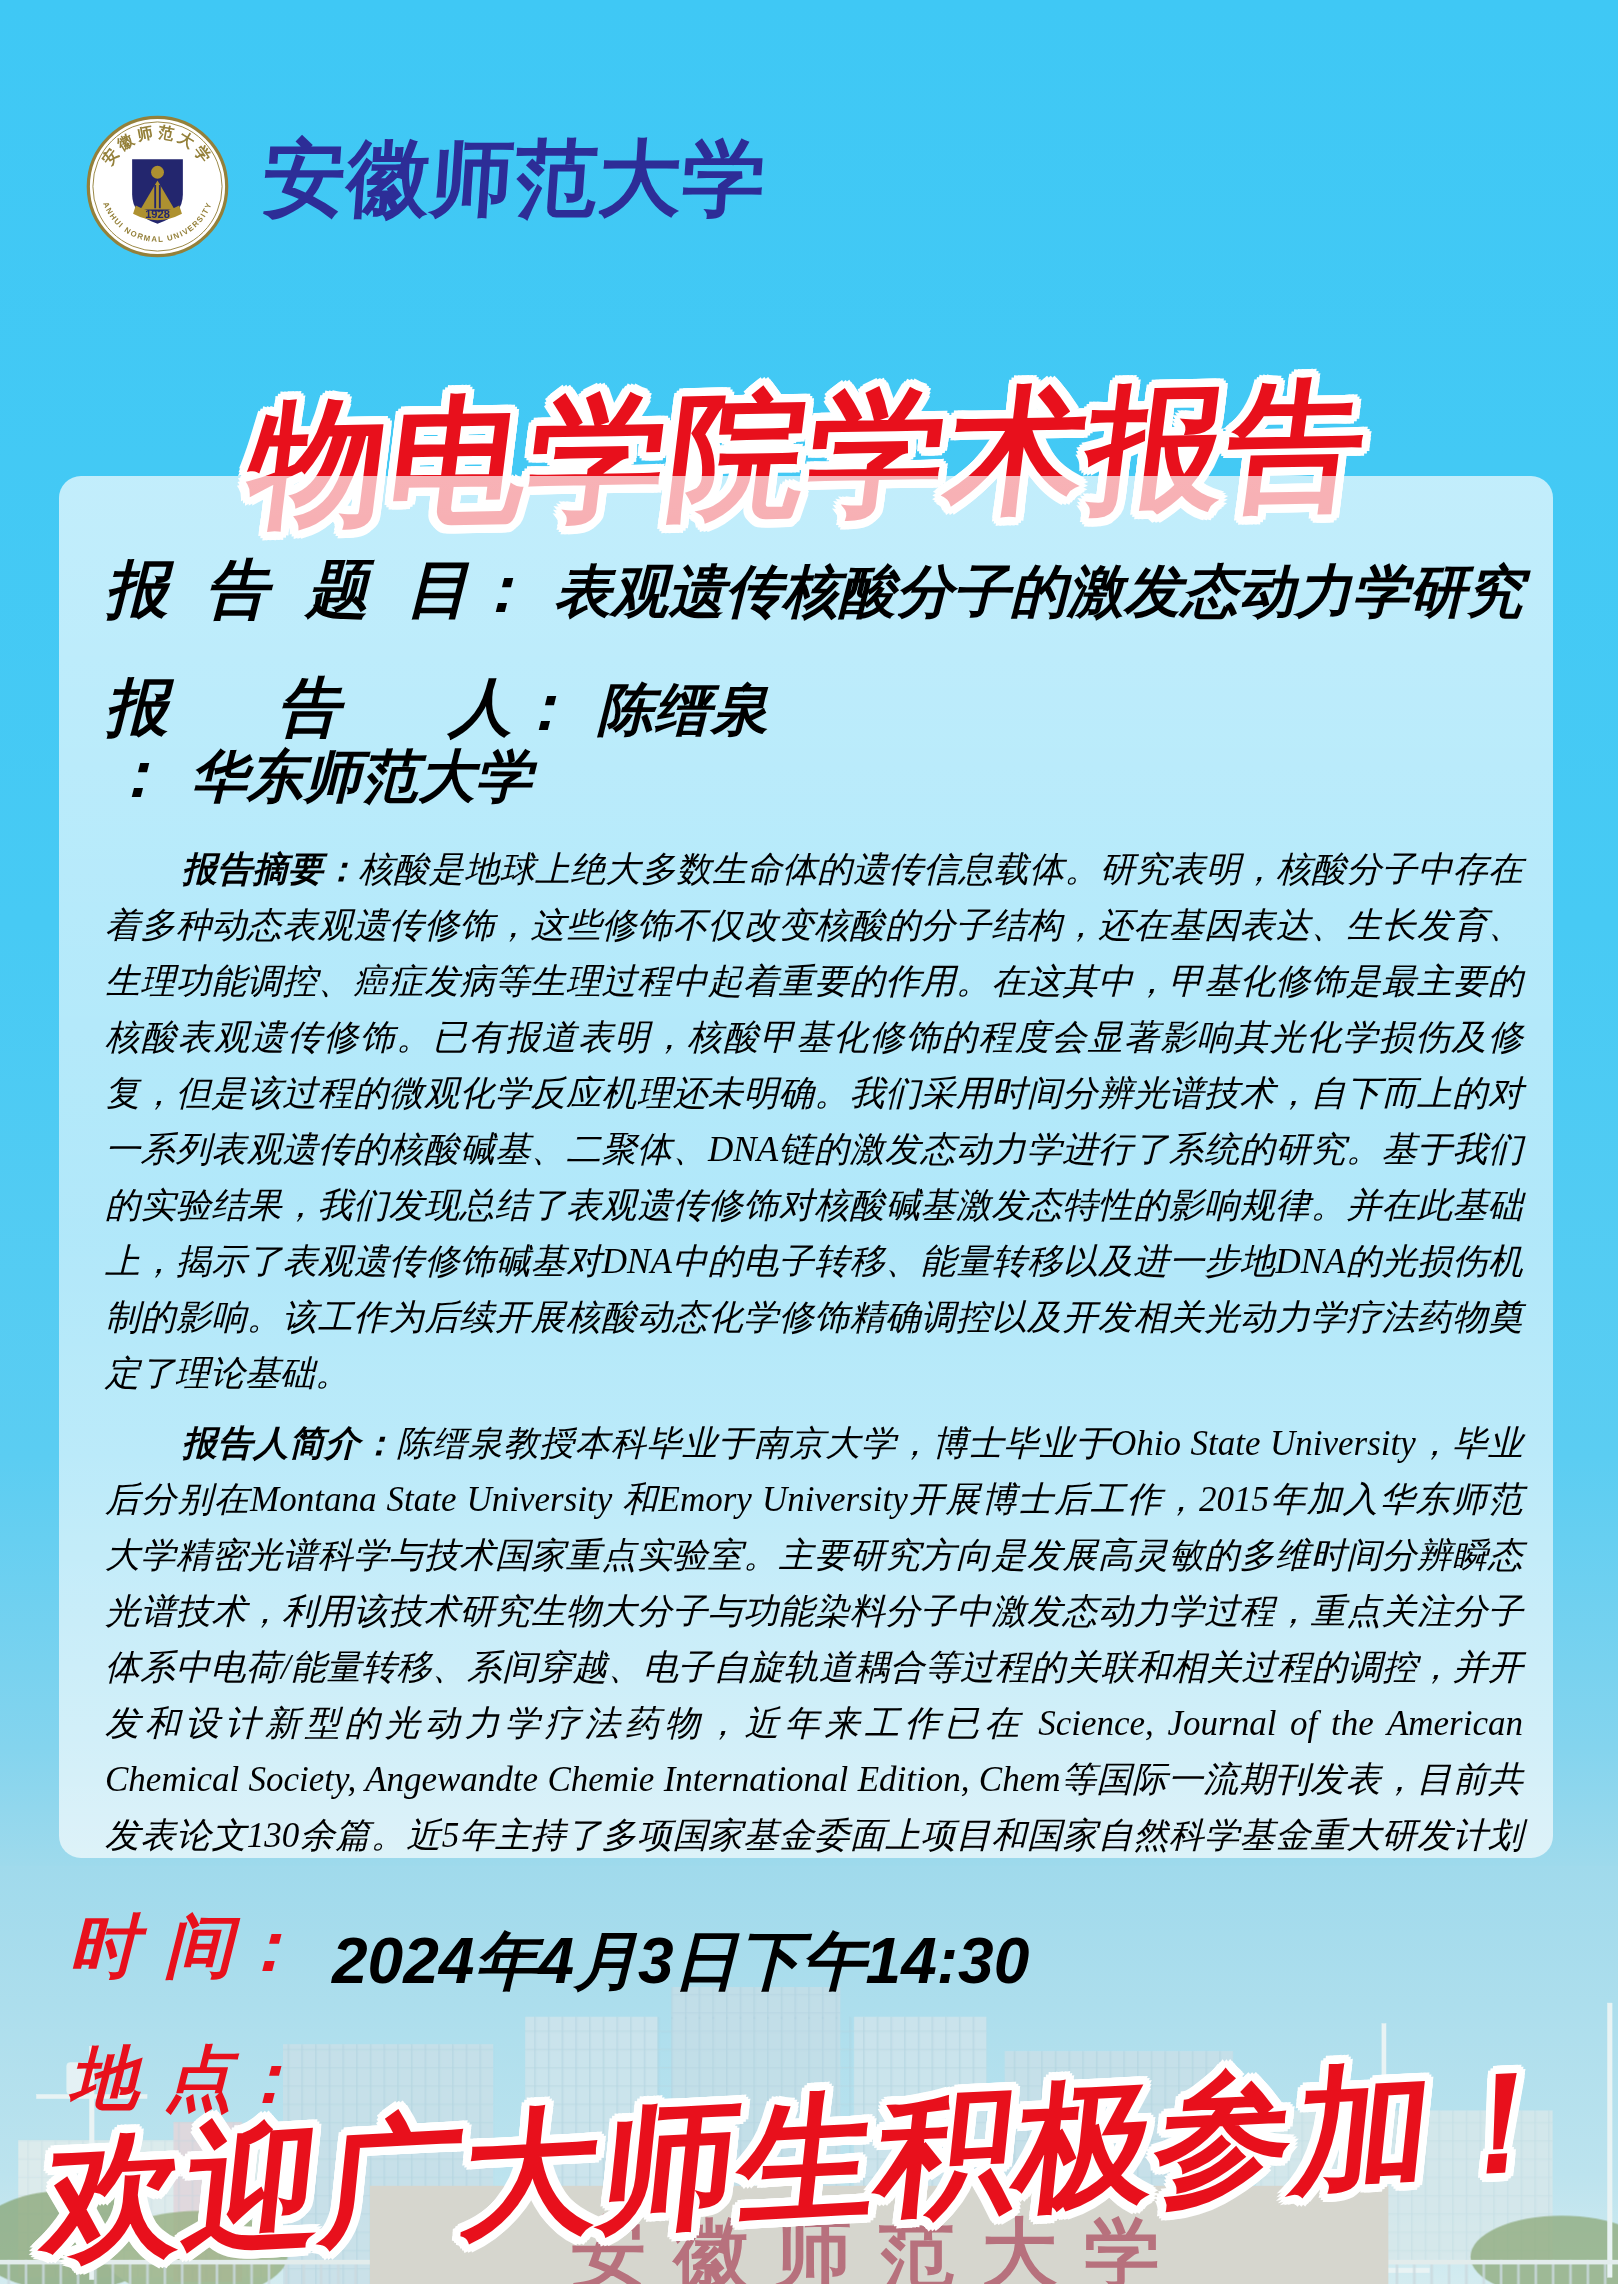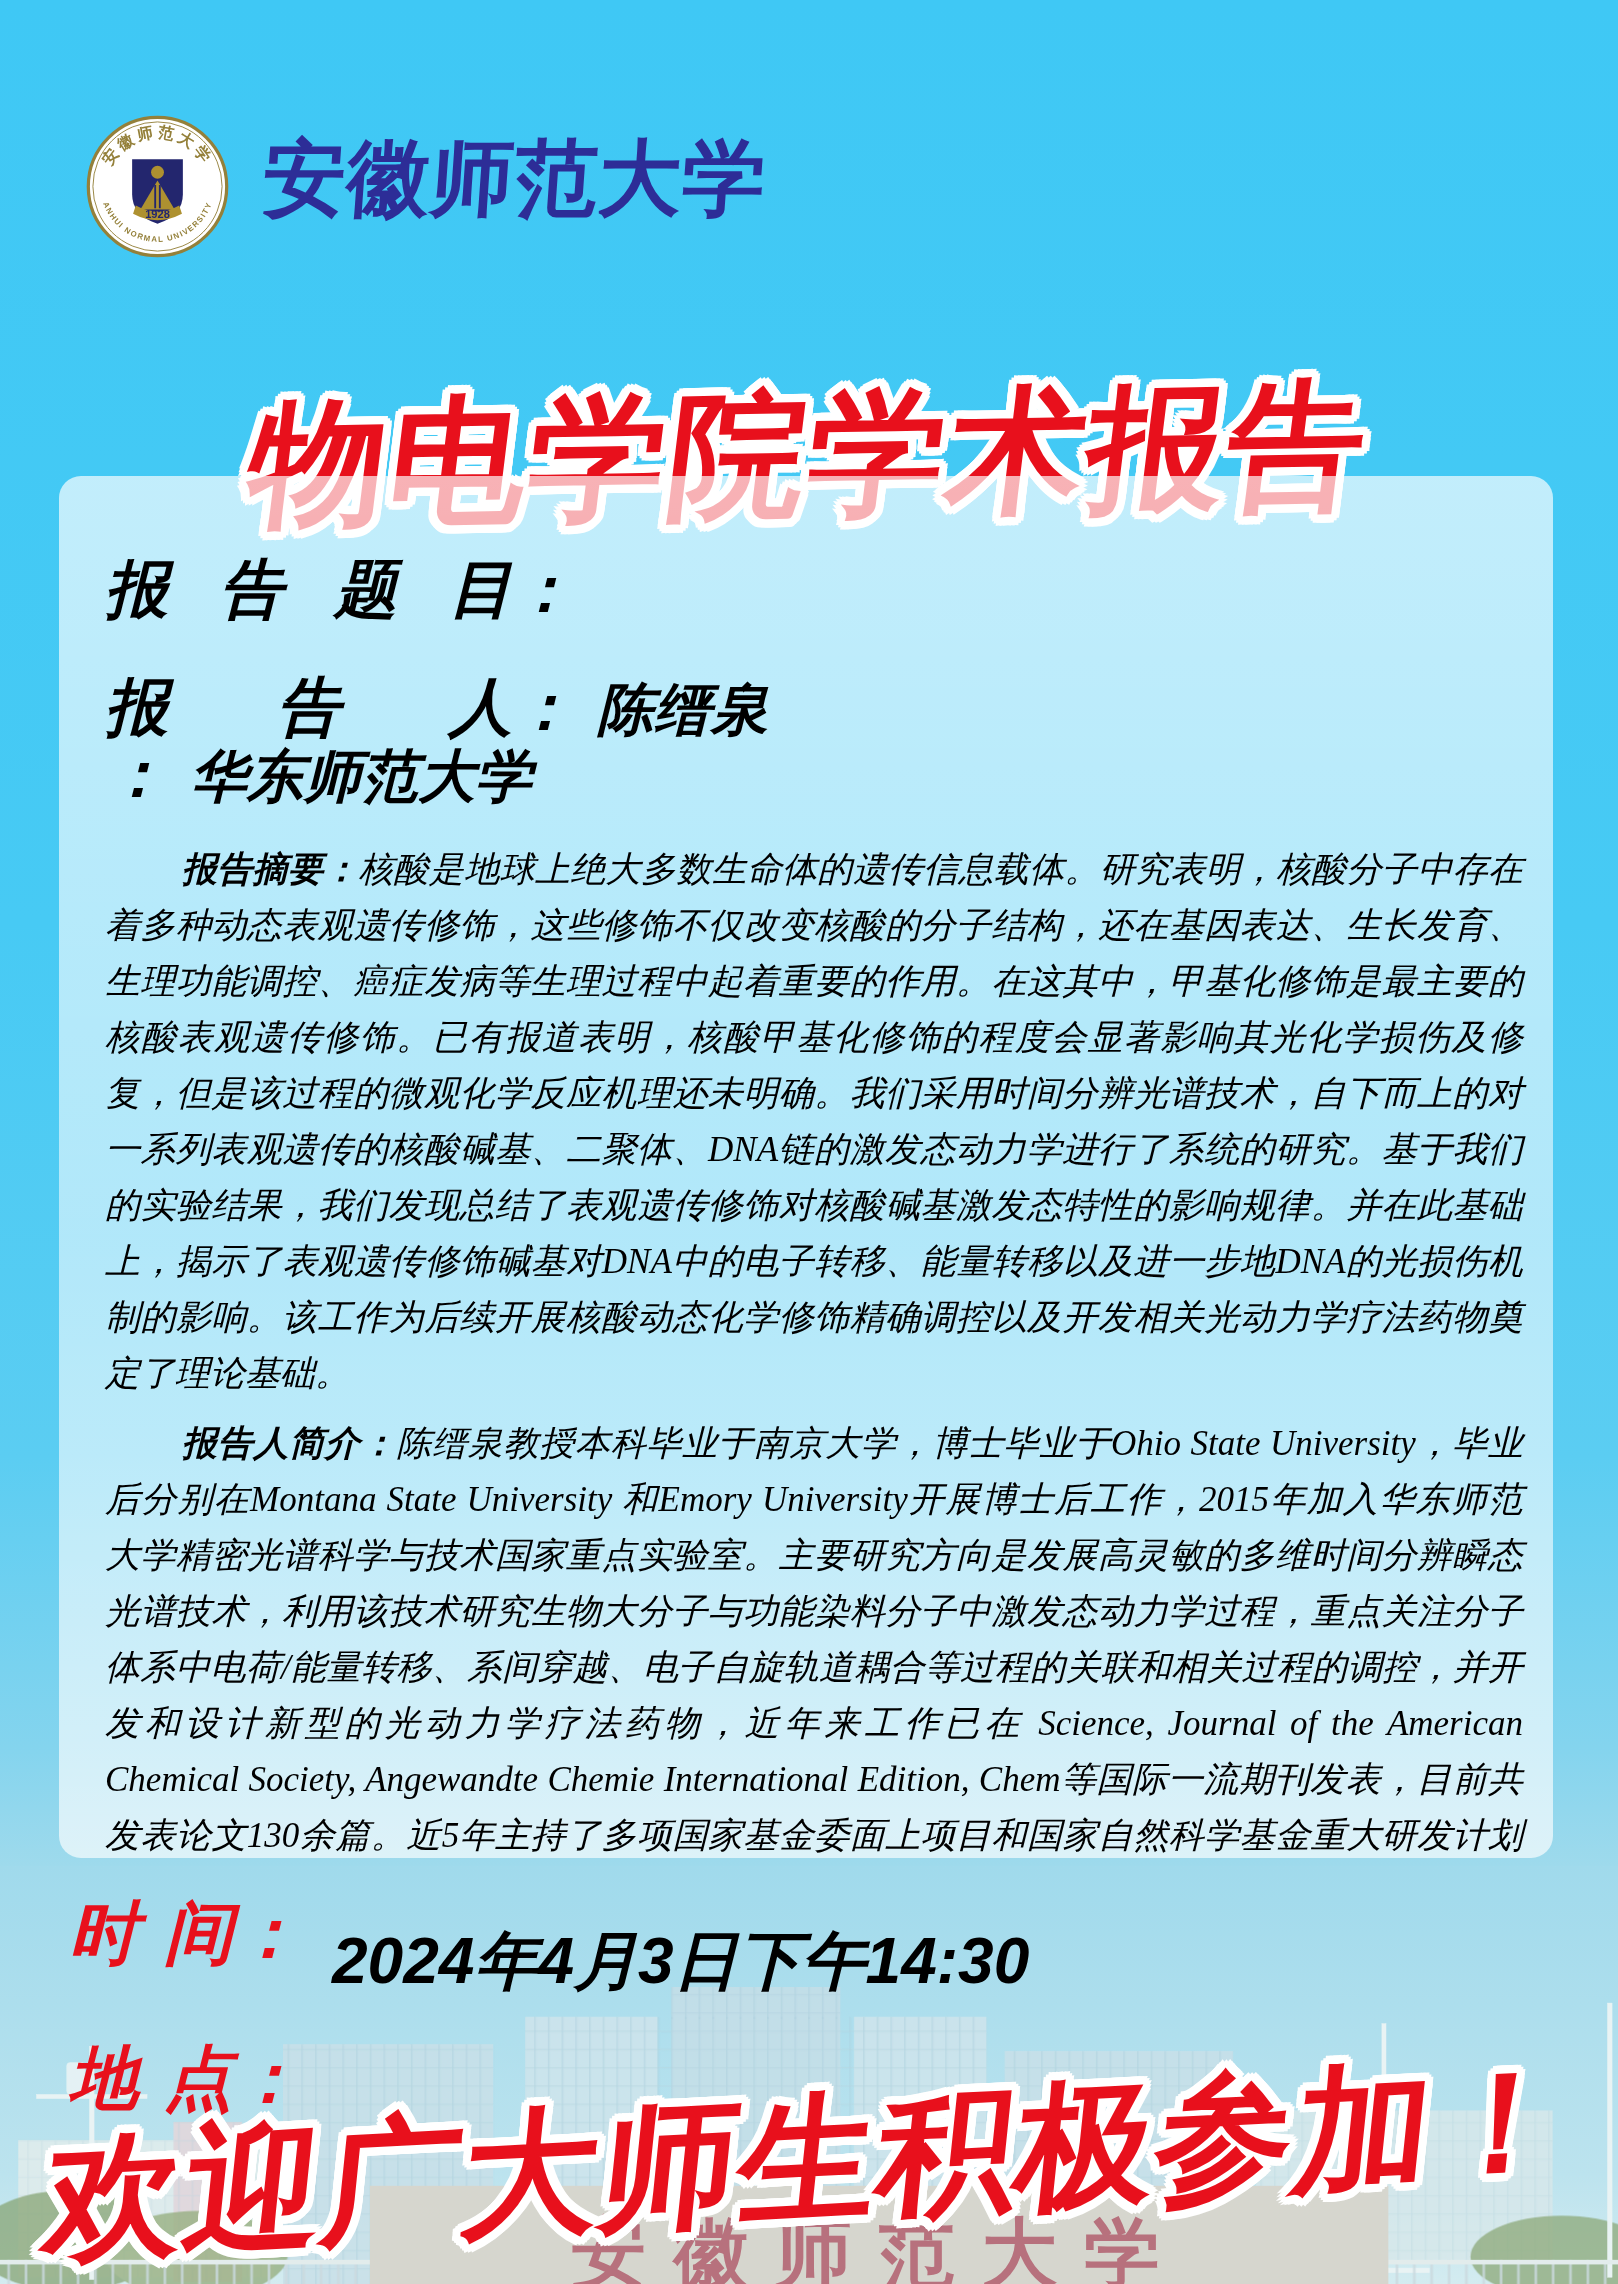--- a/index.html
+++ b/index.html
@@ -47,21 +47,21 @@
   .hrow2{top:147px;}
   .hrow3{top:214px;}
   .para{
     margin:0;font-family:"Liberation Serif", serif;font-style:italic;
     font-size:35px;line-height:1.6;color:#000;text-align:justify;text-indent:2.2em;
   }
   .para .lead{font-family:"Liberation Sans", sans-serif;font-style:italic;font-weight:bold;}
   .para + .para{margin-top:12.8px;}
   
   .schedule{position:absolute;left:69px;top:1896px;z-index:5;}
-  .srow{display:flex;align-items:flex-start;font-weight:bold;font-style:italic;margin-bottom:42px;}
+  .srow{display:flex;align-items:center;font-weight:bold;font-style:italic;margin-bottom:42px;}
   .srow .slbl{display:inline-block;width:164px;text-align:justify;text-align-last:justify;
               color:#E8101C;font-size:69px;line-height:1.1;}
   .srow .scolon{color:#E8101C;font-size:69px;line-height:1.1;}
   .srow .sval{color:#000;font-size:64px;line-height:1.15;margin-left:30px;white-space:nowrap;margin-top:29px;}
   
   .photo{position:absolute;left:0;top:1866px;width:1618px;height:562px;z-index:1;}
   
   .welcome{
     position:absolute;left:50%;top:2076px;z-index:4;
     transform:translateX(-50%) rotate(-3deg) skewX(-9deg);
@@ -99,20 +99,21 @@
     </svg>
     <div class="wordmark">安徽师范大学</div>
   </div>
 
   <h1 class="main-title outline-red">物电学院学术报告</h1>
 
   <section class="card">
     <div class="hrow hrow1">
       <span class="lbl">报 告 题 目</span>
         <span class="colon">：</span>
+      <span class="val">表观遗传核酸分子的激发态动力学研究</span>
     </div>
     <div class="hrow hrow2">
       <span class="lbl">报 告 人</span>
         <span class="colon">：</span>
       <span class="val">陈缙泉</span>
     </div>
     <div class="hrow hrow3">
         <span class="colon">：</span>
       <span class="val">华东师范大学</span>
     </div>

